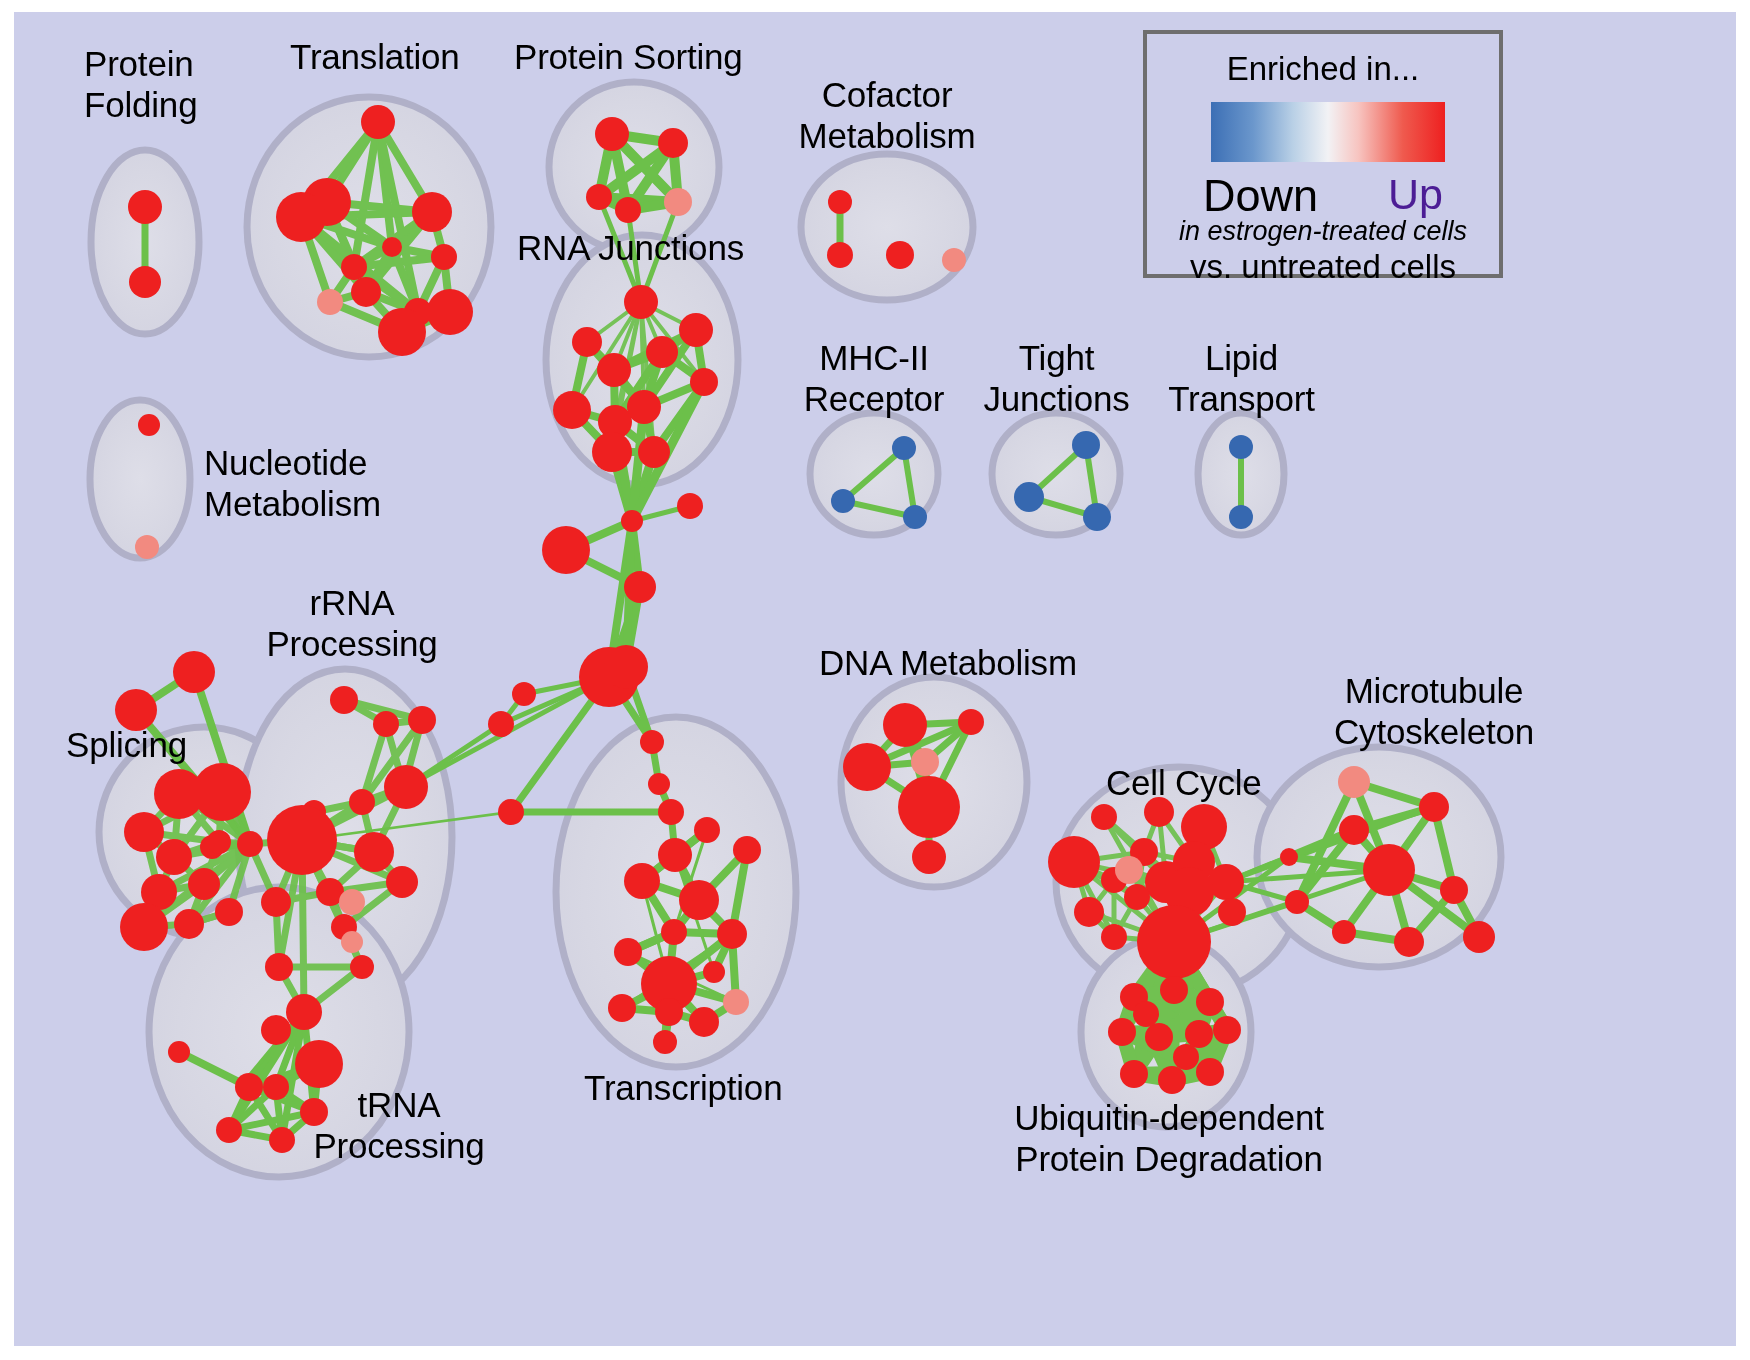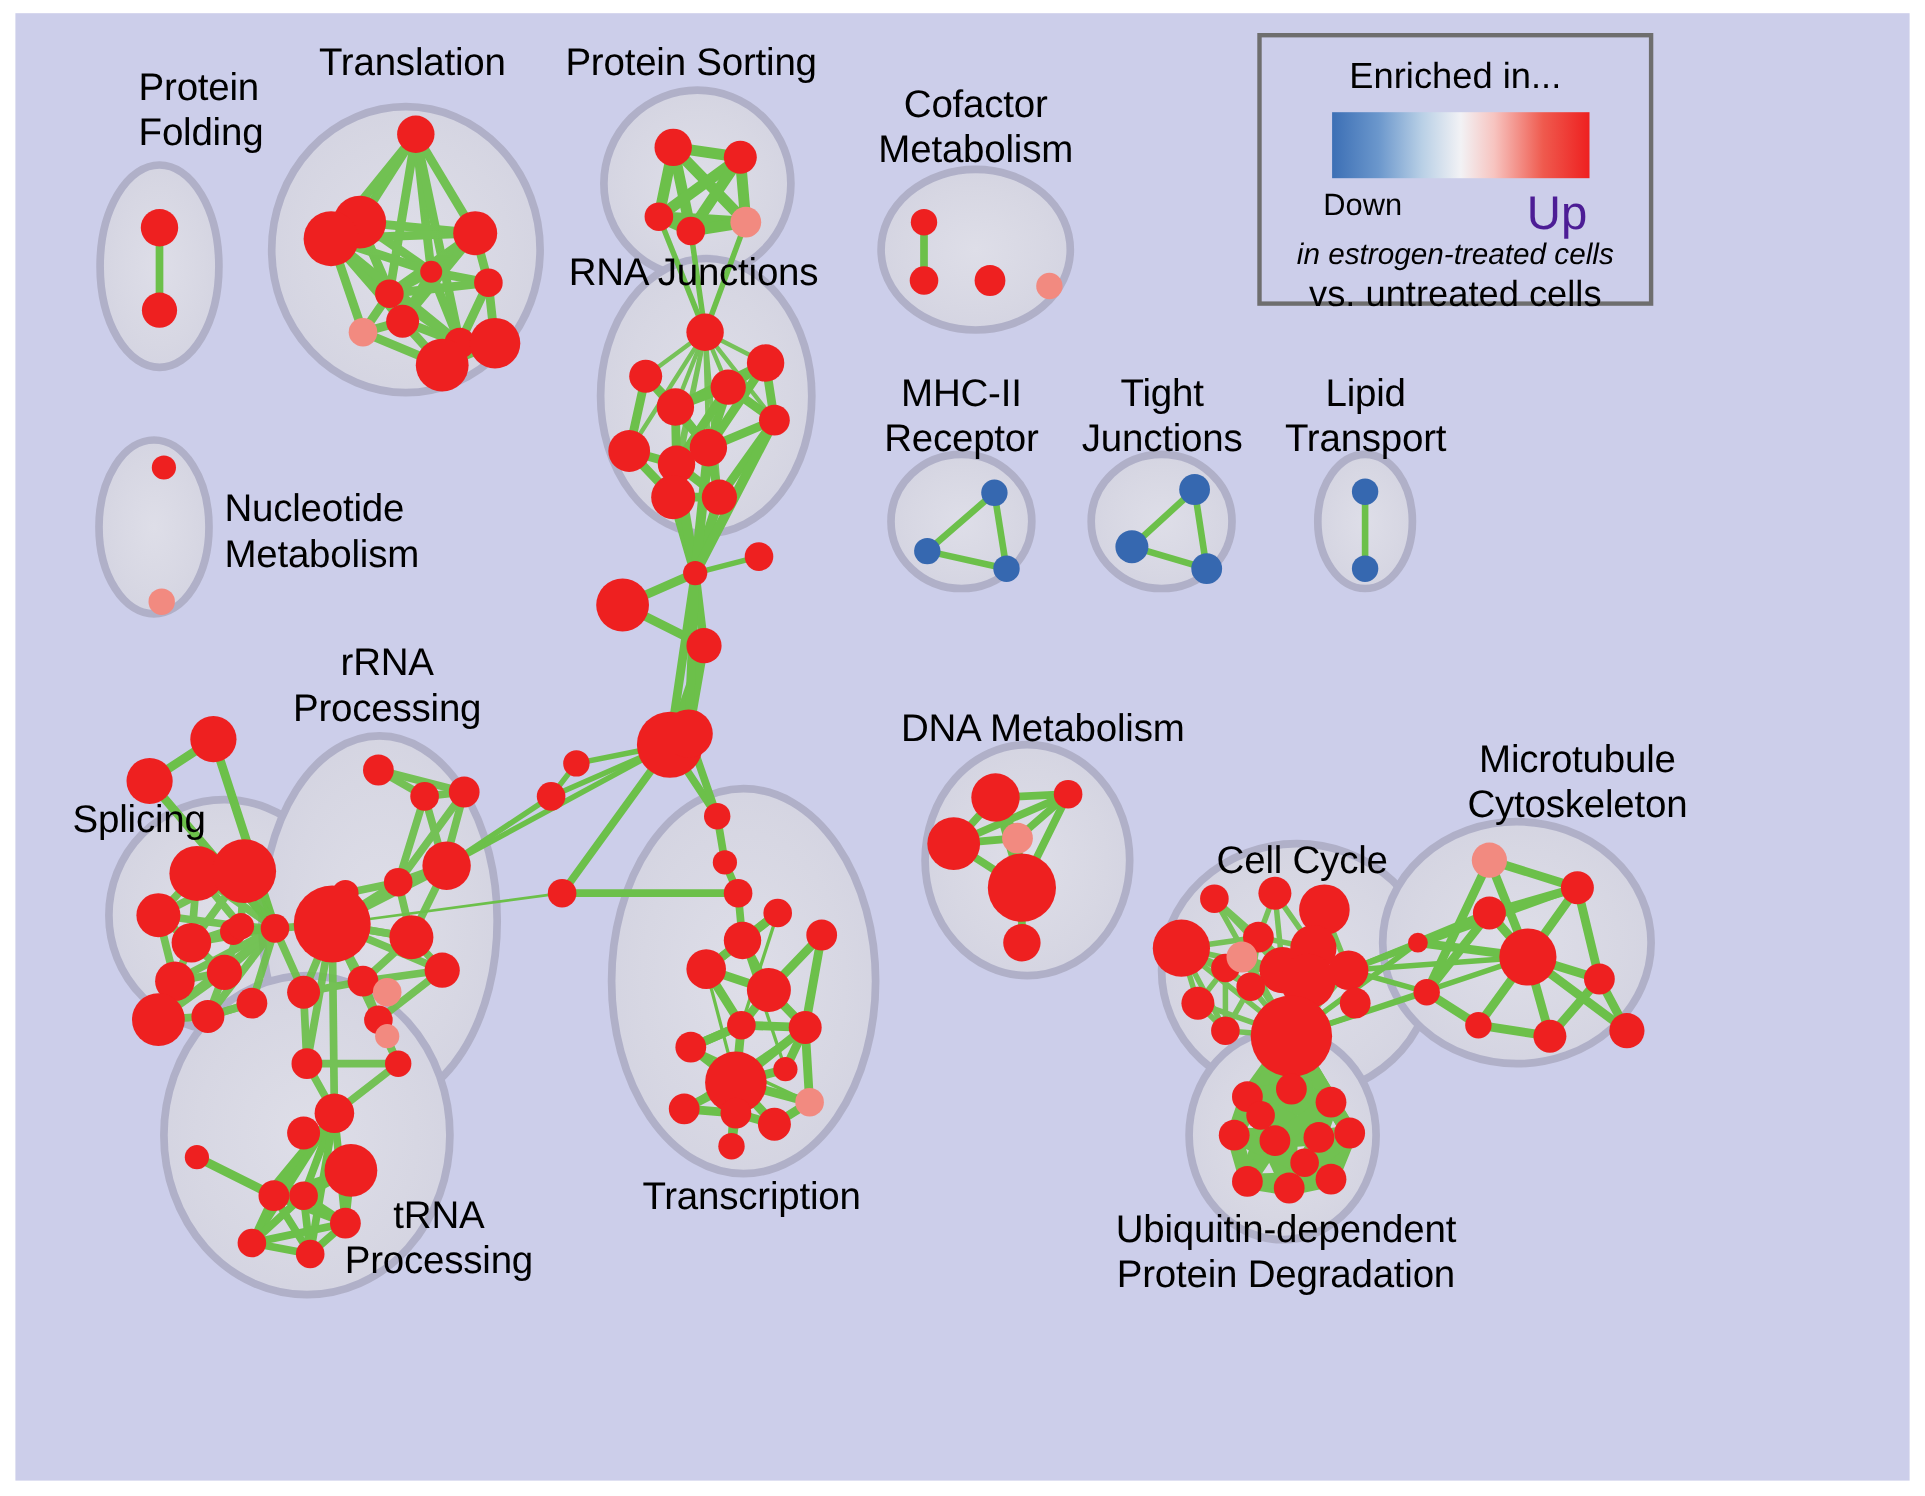--- a/index.html
+++ b/index.html
@@ -6,21 +6,21 @@
   body{font-family:"Liberation Sans","DejaVu Sans",sans-serif;}
   #stage{position:relative;width:1750px;height:1360px;background:#ffffff;overflow:hidden;}
   #canvasArea{position:absolute;left:14px;top:12px;width:1722px;height:1334px;background:#ccceea;overflow:hidden;}
   svg.net{position:absolute;left:0;top:0;width:1722px;height:1334px;}
   .clabel{position:absolute;color:#000;font-size:35px;line-height:41px;font-family:"Liberation Sans","DejaVu Sans",sans-serif;white-space:pre;letter-spacing:-0.2px;}
   .clabel.c{text-align:center;}
   #legend{position:absolute;left:1129px;top:18px;width:360px;height:248px;background:#ccceea;border:4px solid #6e6e6e;box-sizing:border-box;}
   #legend .ltitle{position:absolute;left:0;right:0;top:16px;text-align:center;font-size:33px;color:#000;}
   #legend .bar{position:absolute;left:64px;top:68px;width:234px;height:60px;
       background:linear-gradient(to right,#3c6fb5 0%,#6b97cc 18%,#b9d0e6 35%,#f2f2f5 50%,#f7c4c0 63%,#ef5a4e 82%,#ee2020 100%);}
-  #legend .down{position:absolute;left:56px;top:136px;font-size:28px;color:#000;}
+  #legend .down{position:absolute;left:56px;top:136px;font-size:45px;color:#000;}
   #legend .up{position:absolute;right:56px;top:136px;font-size:43px;color:#4c1d95;}
   #legend .sub1{position:absolute;left:0;right:0;top:182px;text-align:center;font-size:27px;color:#000;font-style:italic;}
   #legend .sub2{position:absolute;left:0;right:0;top:214px;text-align:center;font-size:33px;color:#000;}
 </style>
 </head>
 <body>
 
 <div id="stage">
   <div id="canvasArea">
 
@@ -698,21 +698,21 @@
           <circle cx="1213" cy="1018" r="14"></circle>
             <circle cx="1120" cy="1062" r="14"></circle>
           <circle cx="1158" cy="1068" r="14"></circle>
             <circle cx="1196" cy="1060" r="14"></circle>
           <circle cx="1132" cy="1002" r="13"></circle>
             <circle cx="1172" cy="1045" r="13"></circle>
         </g>
       </g>
     </svg>
 
-    <div class="clabel" style="left:70px;top:47px;margin-left:42px;">Protein
+    <div class="clabel" style="left:70px;top:31px;">Protein
 Folding</div>
     <div class="clabel" style="left:276px;top:24px;">Translation</div>
     <div class="clabel" style="left:500px;top:24px;">Protein Sorting</div>
     <div class="clabel" style="left:503px;top:215px;">RNA Junctions</div>
     <div class="clabel c" style="left:773px;top:62px;width:200px;">Cofactor
 Metabolism</div>
     <div class="clabel" style="left:190px;top:430px;">Nucleotide
 Metabolism</div>
     <div class="clabel c" style="left:770px;top:325px;width:180px;">MHC-II
 Receptor</div>

